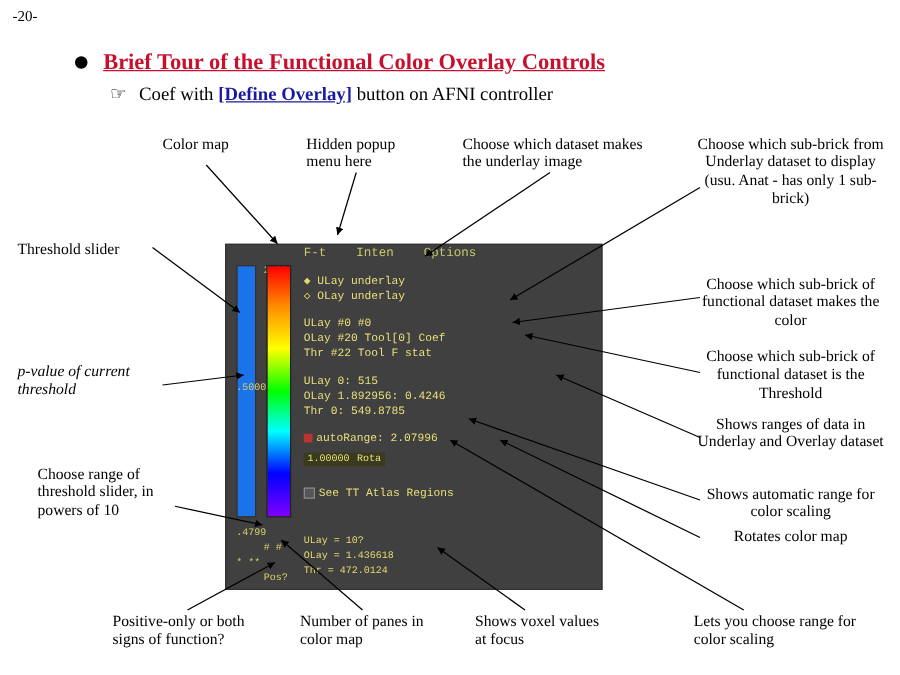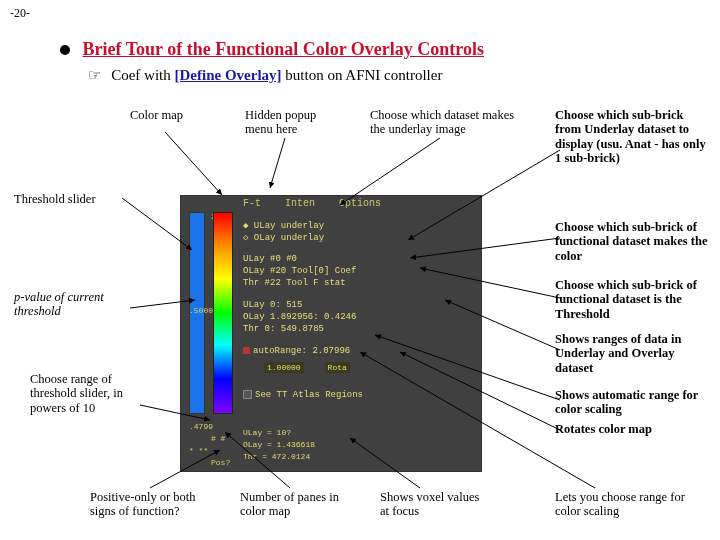--- a/index.html
+++ b/index.html
@@ -5,34 +5,34 @@
   body{margin:0;font-family:"Times New Roman",serif;font-size:13px;background:#fff;color:#000}
   .page{width:644px;height:540px;position:relative}
   .pgnum{position:absolute;top:6px;left:10px;font-size:12px}
   .title-row{position:absolute;top:38px;left:60px;font-weight:bold;font-size:18px}
   .title-row .bullet{display:inline-block;width:10px;height:10px;background:#000;border-radius:50%;margin-right:8px;vertical-align:middle}
   .title-row .t{text-decoration:underline;color:#c8102e;vertical-align:middle}
   .sub-row{position:absolute;top:66px;left:88px;font-size:15px}
   .sub-row .hand{color:#000;margin-right:6px}
   .sub-row .dlink{text-decoration:underline;color:#1a1aa0;font-weight:bold}
   .lbl{position:absolute;font-weight:normal;font-size:12.5px;line-height:1.15}
-  .rlbl{position:absolute;font-weight:bold;font-size:12.5px;line-height:1.15;text-align:left}
+  .rlbl{position:absolute;font-weight:normal;font-size:12.5px;line-height:1.15;text-align:center}
   .ital{font-style:italic}
   .blbl{position:absolute;font-size:12.5px;line-height:1.15;text-align:left}
   svg.arrows{position:absolute;top:0;left:0;pointer-events:none}
   
   .shot{position:absolute;top:195px;left:180px;width:300px;height:275px;background:#404040;border:1px solid #333;font-family:"Courier New",monospace;font-size:9px;color:#eadf7a}
   .shot .hdr{position:absolute;top:2px;left:62px;color:#c9c96a;font-size:10px}
   .shot .hdr span{display:inline-block;margin-right:18px}
   .shot .thbar{position:absolute;top:16px;left:8px;width:14px;height:200px;background:linear-gradient(#1a73e8,#1a73e8);border:1px solid #333}
   .shot .cmap{position:absolute;top:16px;left:32px;width:18px;height:200px;background:linear-gradient(#ff0000 0%,#ff8c00 16%,#ffff00 33%,#00ff00 50%,#00ffff 66%,#0000ff 83%,#8000ff 100%);border:1px solid #222}
   .shot .toplabel{position:absolute;top:16px;font-size:8px;color:#cbd55a}
   .shot .row{position:absolute;left:62px;right:4px;height:12px;color:#eadf7a}
   .shot .row .k{color:#e6d86c}
-  .shot .row .box{display:inline-block;background:#3a3a1e;padding:0 3px;margin-left:21px;font-size:8px;line-height:11px}
+  .shot .row .box{display:inline-block;background:#3a3a1e;padding:0 3px;margin-left:0;font-size:8px;line-height:11px}
   .shot .numL{position:absolute;left:8px;font-size:8px;color:#d8cf6a}
   .shot .bot{position:absolute;left:62px;font-size:8px;color:#e6d86c}
   .shot .sq{display:inline-block;width:7px;height:7px;background:#b33;vertical-align:middle;margin-right:3px}
   .shot .sq2{display:inline-block;width:7px;height:7px;background:#555;border:1px solid #888;vertical-align:middle;margin-right:3px}
 </style>
 </head>
 <body>
 <div class="page">
 
 <div class="pgnum">-20-</div>

